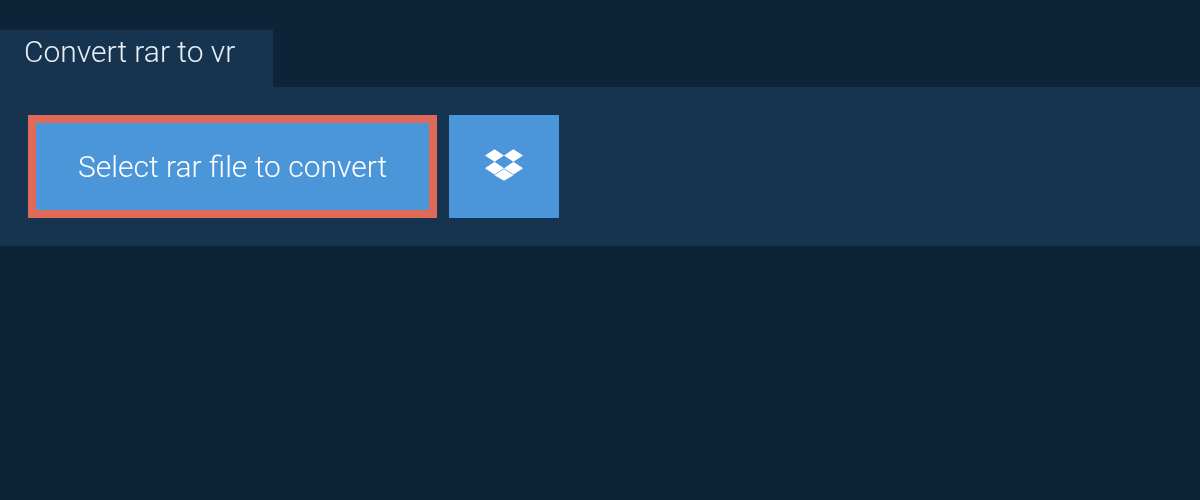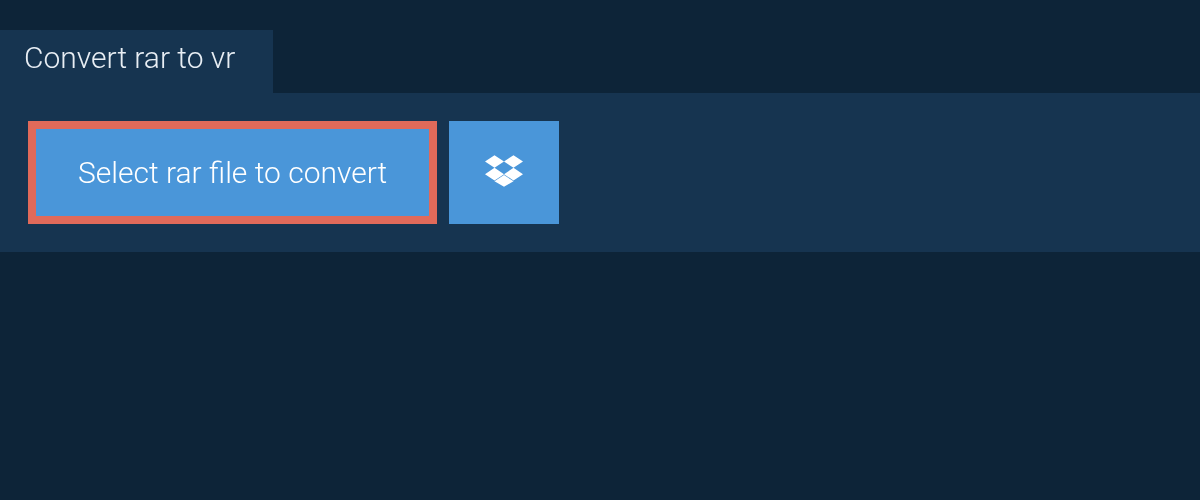--- a/index.html
+++ b/index.html
@@ -11,21 +11,21 @@
       width: 1200px;
       height: 500px;
       background: #0d2438;
       font-family: -apple-system, BlinkMacSystemFont, "Segoe UI", Roboto, "Helvetica Neue", Arial, sans-serif;
       font-weight: 300;
       overflow: hidden;
     }
     .tab-header {
       display: inline-block;
       background: #163450;
-      padding: 10px 38px 18px 24px;
+      padding: 4px 38px 18px 24px;
       color: #e8eef4;
       font-size: 30px;
       font-weight: 300;
       margin-top: 30px;
     }
     .panel {
       background: #163450;
       padding: 28px;
       display: flex;
       align-items: stretch;

